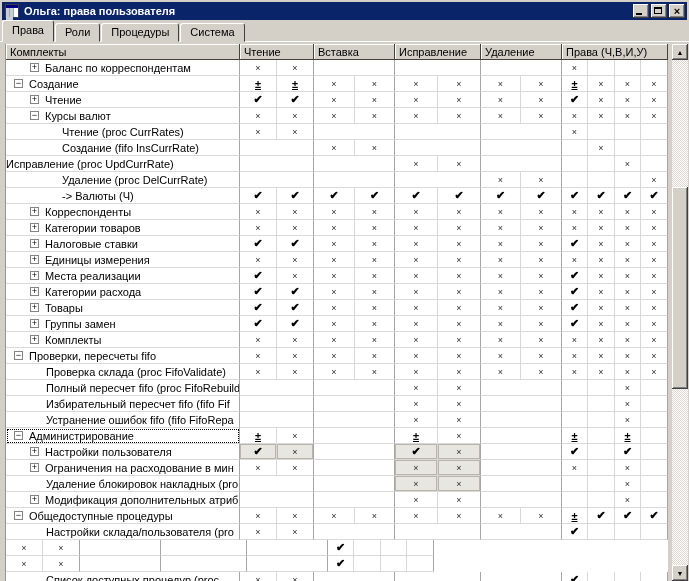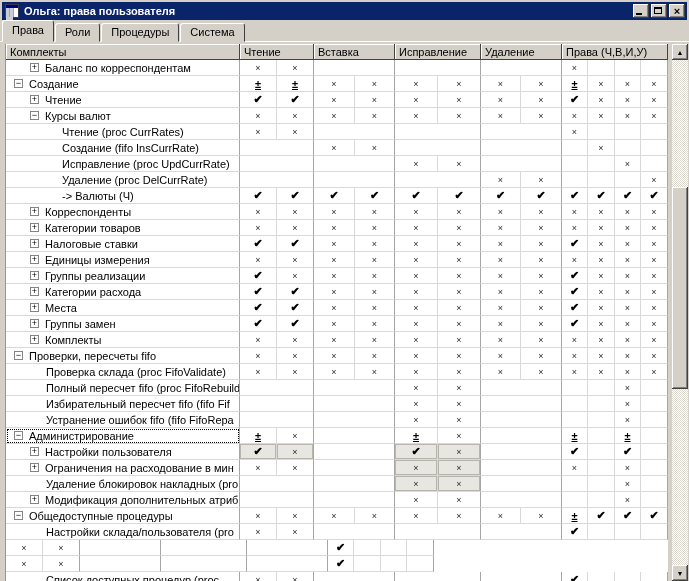--- a/index.html
+++ b/index.html
@@ -296,21 +296,21 @@
         <div class="cell glast" style="width: 86px;"></div>
         <div class="cell glast" style="width: 81px;"></div>
         <div class="cell" style="width: 26px;"></div>
         <div class="cell" style="width: 27px;">
           <span class="sym-x">×</span>
         </div>
         <div class="cell" style="width: 26px;"></div>
         <div class="cell glast" style="width: 27px;"></div>
       </div>
       <div class="row">
-        <div class="cell name" style="width: 234px; padding-left: 56px;">
+        <div class="cell name" style="width: 234px; ">
           <span class="rowlabel">Исправление (proc UpdCurrRate)</span>
         </div>
         <div class="cell glast" style="width: 74px;"></div>
         <div class="cell glast" style="width: 81px;"></div>
         <div class="cell" style="width: 43px;">
           <span class="sym-x">×</span>
         </div>
         <div class="cell glast" style="width: 43px;">
           <span class="sym-x">×</span>
         </div>
@@ -547,21 +547,21 @@
         <div class="cell" style="width: 26px;">
           <span class="sym-x">×</span>
         </div>
         <div class="cell glast" style="width: 27px;">
           <span class="sym-x">×</span>
         </div>
       </div>
       <div class="row">
         <div class="cell name" style="width: 234px; padding-left: 24px;">
           <span class="expander">+</span>
-          <span class="rowlabel">Группы реализации</span>
+          <span class="rowlabel">Места реализации</span>
         </div>
         <div class="cell" style="width: 37px;">
           <span class="sym-v">✔</span>
         </div>
         <div class="cell glast" style="width: 37px;">
           <span class="sym-x">×</span>
         </div>
         <div class="cell" style="width: 41px;">
           <span class="sym-x">×</span>
         </div>
@@ -631,21 +631,21 @@
         <div class="cell" style="width: 26px;">
           <span class="sym-x">×</span>
         </div>
         <div class="cell glast" style="width: 27px;">
           <span class="sym-x">×</span>
         </div>
       </div>
       <div class="row">
         <div class="cell name" style="width: 234px; padding-left: 24px;">
           <span class="expander">+</span>
-          <span class="rowlabel">Места</span>
+          <span class="rowlabel">Товары</span>
         </div>
         <div class="cell" style="width: 37px;">
           <span class="sym-v">✔</span>
         </div>
         <div class="cell glast" style="width: 37px;">
           <span class="sym-v">✔</span>
         </div>
         <div class="cell" style="width: 41px;">
           <span class="sym-x">×</span>
         </div>

